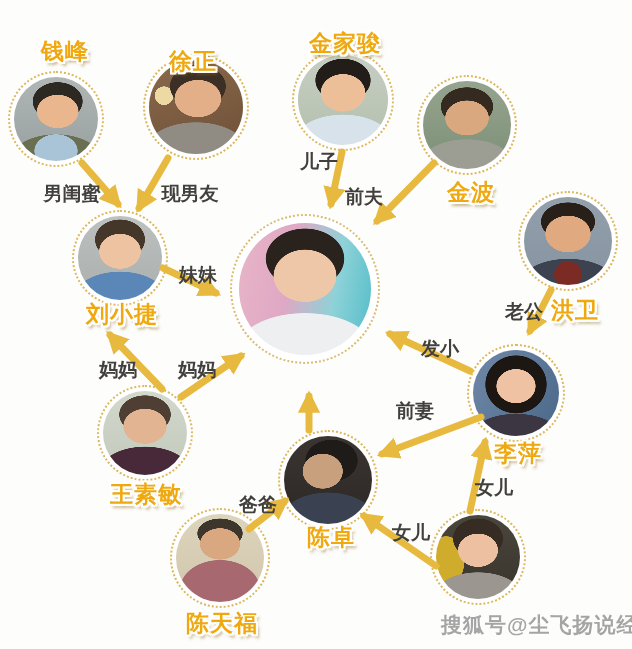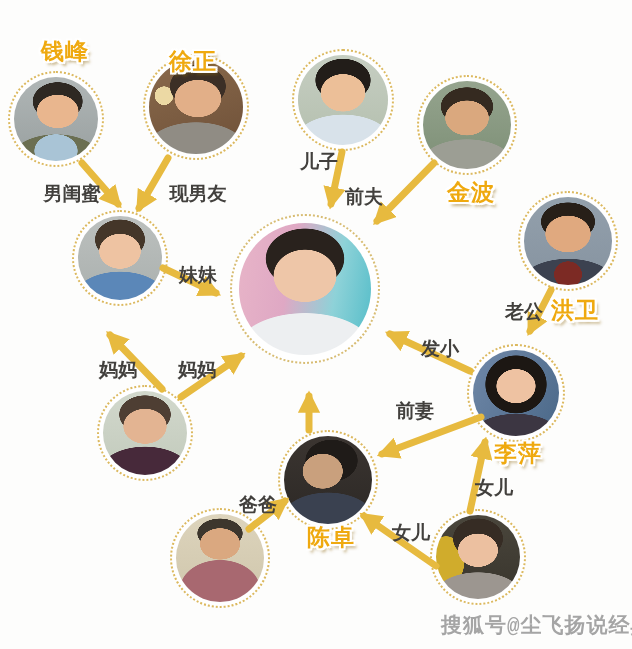--- a/index.html
+++ b/index.html
@@ -1,19 +1,19 @@
 <!DOCTYPE html>
 <html><head>
 <meta charset="utf-8">
 <style>
   html,body{margin:0;padding:0;background:#ffffff;}
   .stage{
     position:relative;width:632px;height:649px;background:#fefefdf5;
     background:#fdfdfc;overflow:hidden;
-    font-family:Liberation Mono, monospace;
+    font-family:Liberation Sans, sans-serif;
   }
   
   .ring{
     position:absolute;border:2px dotted #dcb95f;border-radius:50%;
     padding:4px;background:#fff;box-sizing:content-box;z-index:2;
   }
   .ring.center{padding:7px;border-color:#d8bd74;}
   .photo{width:100%;height:100%;border-radius:50%;}
   
   .ph-qianfeng{background:
@@ -164,27 +164,31 @@
     </div>
   <div class="ring" style="left:467px;top:344px;width:86px;height:86px">
       <div class="photo ph-liping"></div>
     </div>
   <div class="ring" style="left:430px;top:509px;width:84px;height:84px">
       <div class="photo ph-chenjiajia"></div>
     </div>
 
   <div class="pname" style="left:65px;top:36px">钱峰</div>
   <div class="pname" style="left:193px;top:46px">徐正</div>
+  <div class="pname" style="left:345px;top:28px">金家骏</div>
   <div class="pname" style="left:471px;top:177px">金波</div>
   <div class="pname" style="left:575px;top:295px">洪卫</div>
+  <div class="pname" style="left:122px;top:299px">刘小捷</div>
+  <div class="pname" style="left:146px;top:479px">王素敏</div>
+  <div class="pname" style="left:222px;top:608px">陈天福</div>
   <div class="pname" style="left:331px;top:522px">陈卓</div>
   <div class="pname" style="left:518px;top:438px">李萍</div>
 
   <div class="rel" style="left:72px;top:181px">男闺蜜</div>
-  <div class="rel" style="left:198px;top:181px">现男友</div>
+  <div class="rel" style="left:190px;top:181px">现男友</div>
   <div class="rel" style="left:319px;top:149px">儿子</div>
   <div class="rel" style="left:364px;top:184px">前夫</div>
   <div class="rel" style="left:524px;top:299px">老公</div>
   <div class="rel" style="left:440px;top:336px">发小</div>
   <div class="rel" style="left:198px;top:262px">妹妹</div>
   <div class="rel" style="left:118px;top:357px">妈妈</div>
   <div class="rel" style="left:197px;top:357px">妈妈</div>
   <div class="rel" style="left:415px;top:398px">前妻</div>
   <div class="rel" style="left:258px;top:492px">爸爸</div>
   <div class="rel" style="left:411px;top:520px">女儿</div>

